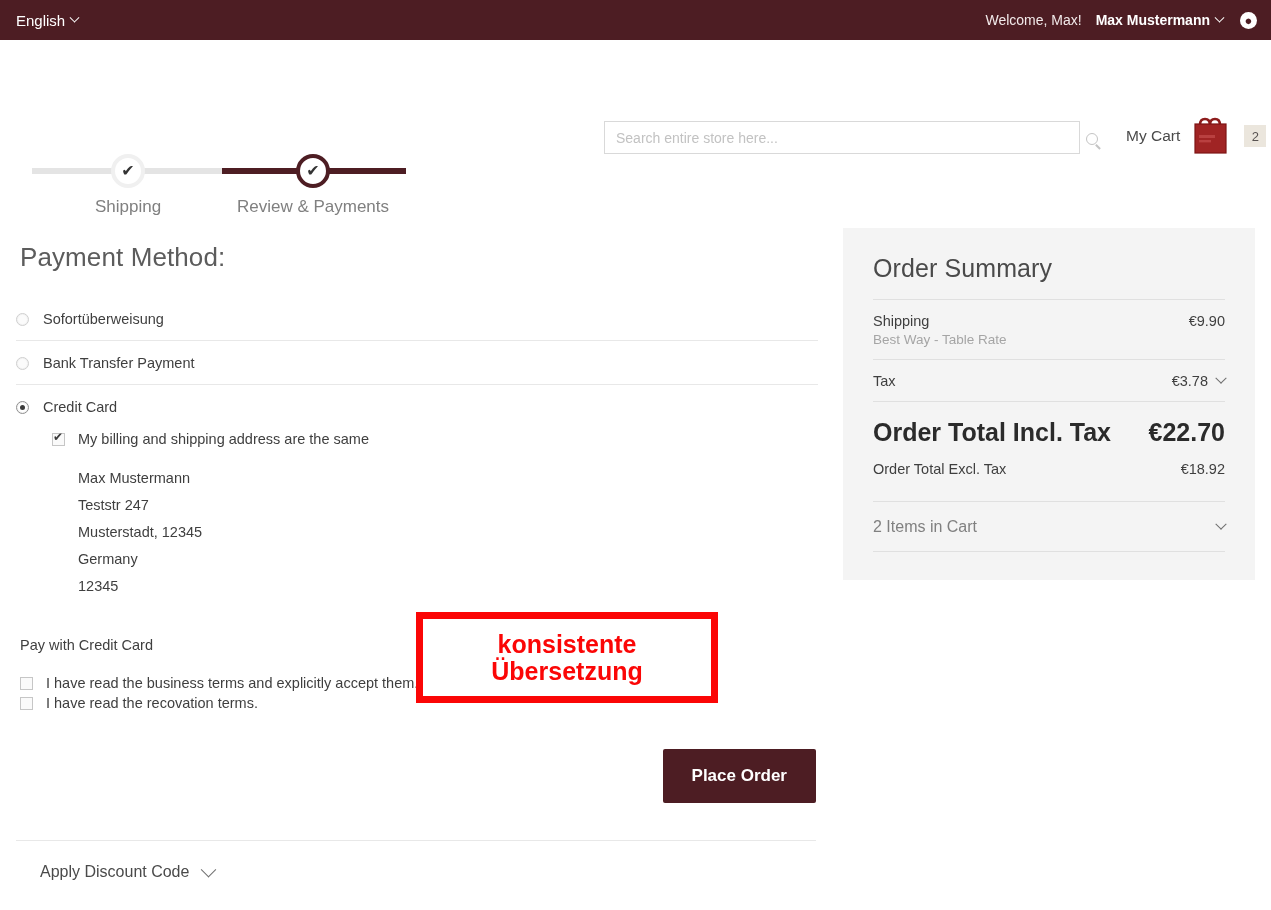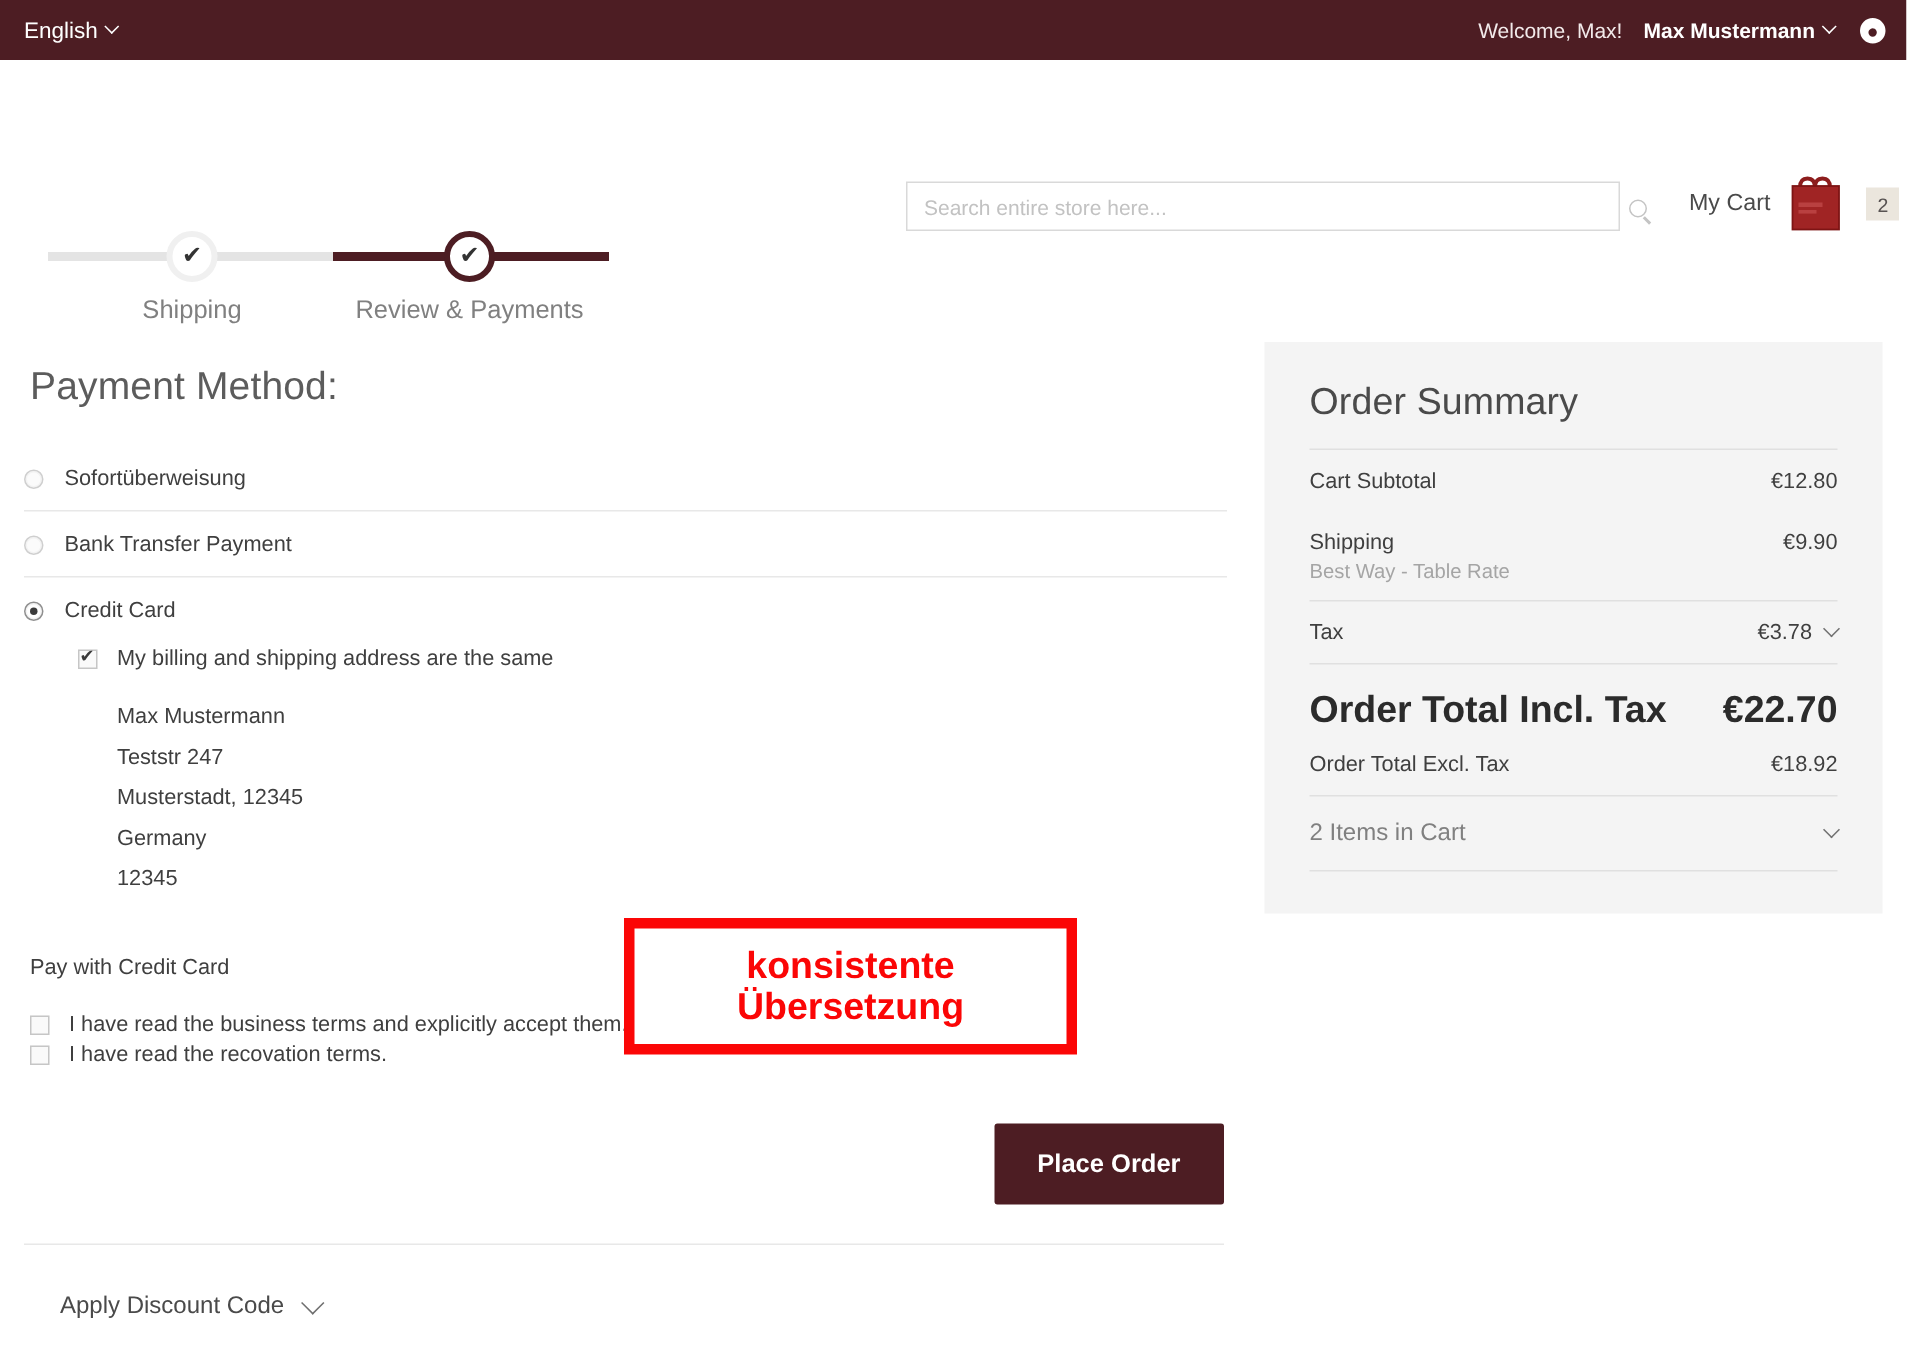--- a/index.html
+++ b/index.html
@@ -215,24 +215,24 @@
     border: none;
     font-family: "Liberation Sans", sans-serif;
     font-size: 17px; font-weight: bold;
     padding: 17px 29px;
     cursor: pointer;
     border-radius: 2px;
     text-align: right;
   }
 
   .discount {
-    margin-top: 26px;
+    margin-top: 37px;
     width: 800px;
     border-top: 1px solid #e8e8e8;
-    padding: 32px 0 0 24px;
+    padding: 22px 0 0 24px;
   }
   .discount-toggle {
     display: inline-flex; align-items: center; gap: 14px;
     font-size: 16px; color: #4a4a4a; cursor: pointer;
   }
   .chev-big {
     display: inline-block;
     width: 11px; height: 11px;
     border-right: 1.6px solid #6f6f6f;
     border-bottom: 1.6px solid #6f6f6f;
@@ -274,20 +274,21 @@
   }
   .sum-row.grand {
     font-size: 25px; font-weight: bold; color: #2b2b2b;
     padding: 16px 0 8px 0;
   }
   .sum-row.excl { padding-top: 6px; }
   .sum-items {
     display: flex; justify-content: space-between; align-items: center;
     border-top: 1px solid #e0e0e0;
     border-bottom: 1px solid #e0e0e0;
+    margin-top: 12px;
     padding: 16px 0 15px 0;
     font-size: 16px; color: #808080;
     cursor: pointer;
   }
 
   
   .annotation {
     position: absolute;
     left: 416px; top: 470px;
     width: 302px; height: 91px;
@@ -429,24 +430,20 @@
           <i class="chev-big"></i>
         </div>
       </div>
     </div>
 
     <div class="col-side">
       <div class="summary">
         <div class="summary-title">Order Summary</div>
 
         <div class="sum-table">
-          <div class="sum-row">
-            <span>Cart Subtotal</span>
-            <span>€12.80</span>
-          </div>
 
           <div class="sum-row">
             <span>
               <span>Shipping</span>
               <div class="sum-sub">Best Way - Table Rate</div>
             </span>
             <span>€9.90</span>
           </div>
 
           <div class="sum-row tax">

